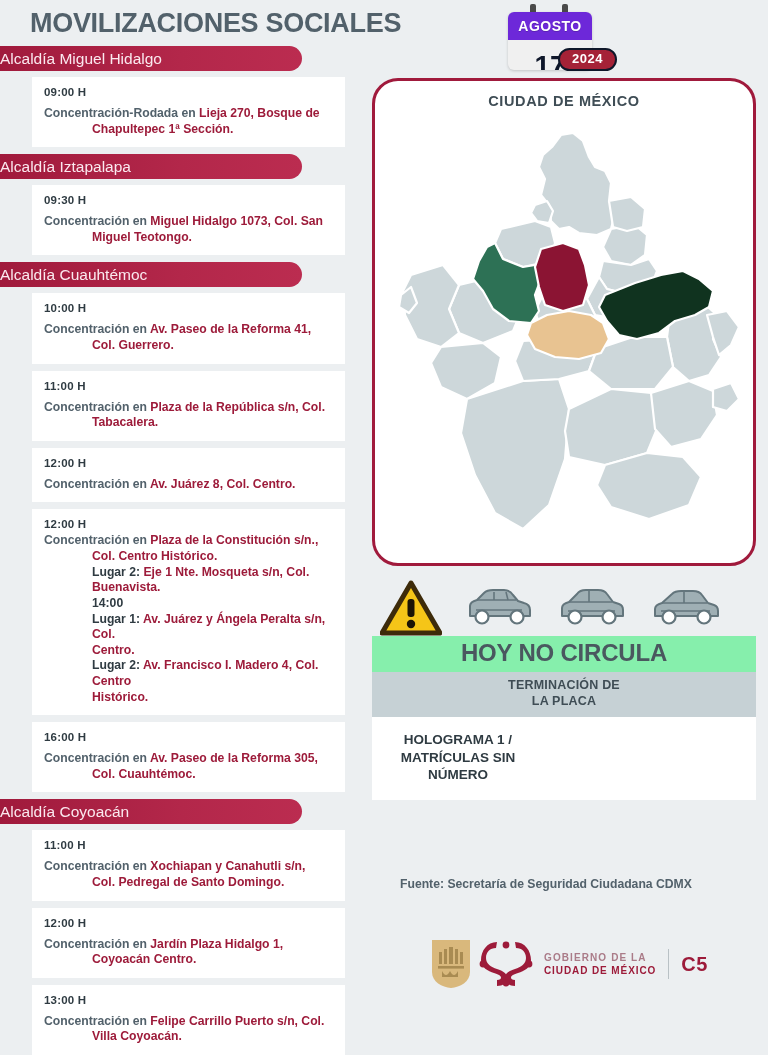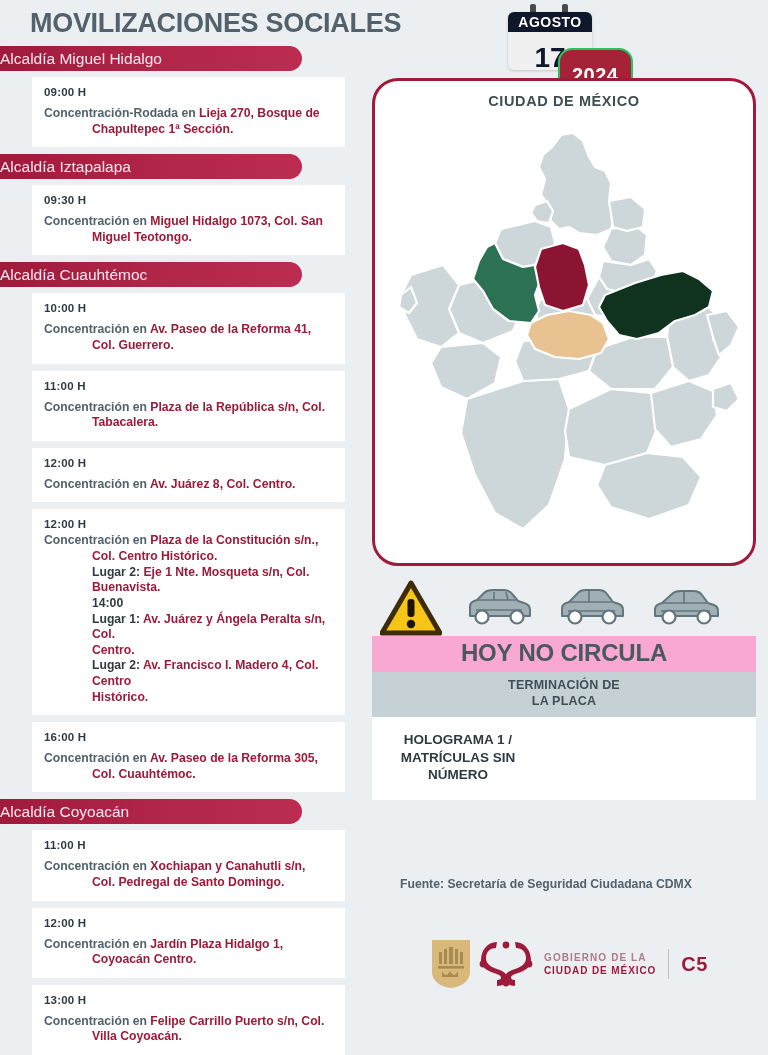--- a/index.html
+++ b/index.html
@@ -28,35 +28,35 @@
   }
   .cal-ring.r1 { left: 22px; }
   .cal-ring.r2 { left: 54px; }
   .cal-body {
     position: absolute; top: 8px; left: 0; width: 84px; height: 58px;
     background: #f0f0f0; border-radius: 6px;
     box-shadow: 0 1px 3px rgba(0,0,0,.18);
     overflow: hidden;
   }
   .cal-month {
-    height: 20px; background: #0f172a; color: #fff;
+    height: 28px; background: #6d28d9; color: #fff;
     font-size: 14px; font-weight: bold; letter-spacing: .5px;
     display: flex; align-items: center; justify-content: center;
     text-shadow: 0 1px 0 rgba(0,0,0,.18);
   }
   .cal-day {
     height: 38px; display: flex; align-items: center; justify-content: center;
     font-size: 28px; font-weight: bold; color: #0f172a; margin-top: 7px;
   }
   .cal-year {
     position: absolute; left: 50px; top: 44px;
     background: #a52237; color: #fff;
-    font-size: 20px; font-weight: bold;
-    padding: 14px 12px 3px; border-radius: 14px;
-    border: 2px solid #22c55e;
+    font-size: 13px; font-weight: bold;
+    padding: 1px 12px 3px; border-radius: 14px;
+    border: 2px solid #0f172a;
     letter-spacing: .5px;
   }
 
   
   .left-col { position: absolute; left: 0; top: 46px; width: 356px; }
   .alc-bar {
     position: relative; height: 25px; width: 302px;
     background: linear-gradient(90deg, #a01a3c 0%, #b3274a 60%, #bb2c50 100%);
     border-top-right-radius: 13px; border-bottom-right-radius: 13px;
     color: #fbe9ef; font-size: 15.5px;
@@ -100,21 +100,21 @@
   .map-svg { position: absolute; top: 28px; left: 8px; }
 
   
   .hnc-icons {
     position: relative; height: 56px; margin: 14px 0 0 4px;
   }
   .warn { position: absolute; left: 8px; top: 0; }
   .cars { position: absolute; left: 92px; top: 8px; display: flex; gap: 26px; }
   .hnc-table { margin-left: 4px; width: 384px; }
   .hnc-title {
-    background: #f9a8d4; color: #4a585f;
+    background: #86efac; color: #4a585f;
     font-size: 24px; font-weight: bold; letter-spacing: -0.2px;
     text-align: center; padding: 3px 0 5px;
   }
   .hnc-sub {
     background: #c6d1d5; display: flex;
     color: #3f4d55; font-weight: bold; font-size: 12.5px;
     text-align: center; padding: 6px 0 8px;
     letter-spacing: .2px;
   }
   .hnc-sub > div { flex: 1; line-height: 1.25; }

